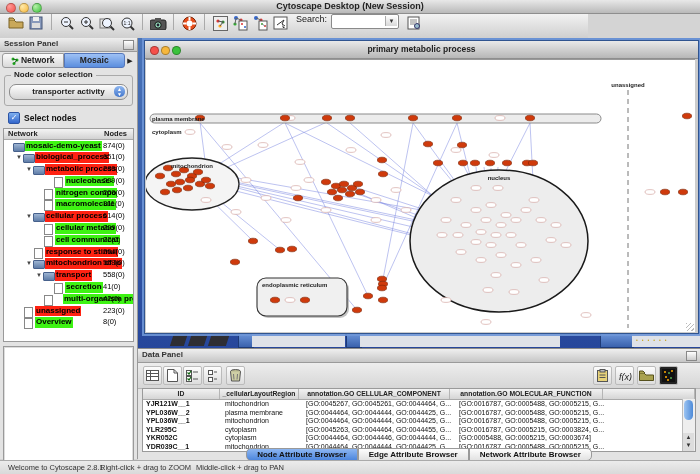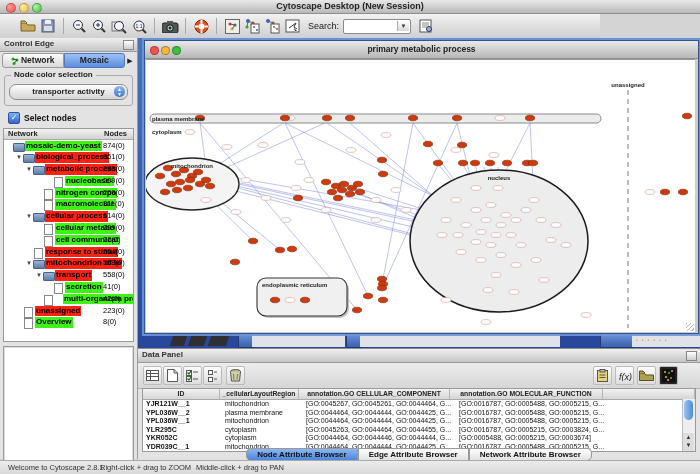--- a/index.html
+++ b/index.html
@@ -6,21 +6,21 @@
   body{width:700px;height:474px;font-family:"Liberation Sans",sans-serif;background:#d8d8d8;overflow:hidden;}
   .app{position:relative;width:700px;height:474px;background:#d4d4d4;}
   
   .titlebar{position:absolute;left:0;top:0;width:700px;height:13px;background:linear-gradient(#e8e8e8,#b9b9b9);border-bottom:1px solid #8e8e8e;}
   .titlebar .title{position:absolute;left:0;right:0;top:1px;text-align:center;font-size:9px;font-weight:bold;color:#222;}
   .light{position:absolute;top:3px;width:8px;height:8px;border-radius:50%;border:1px solid rgba(0,0,0,.25);}
   .light.r{left:6px;background:radial-gradient(circle at 30% 30%,#ff9a96,#f5504a);}
   .light.y{left:19px;background:radial-gradient(circle at 30% 30%,#ffe9a8,#f6b73c);}
   .light.g{left:32px;background:radial-gradient(circle at 30% 30%,#b6f0a8,#3bc23c);}
   
-  .toolbar{position:absolute;left:0;top:14px;width:588px;height:24px;background:linear-gradient(#f2f2f2,#cfcfcf);border-bottom:1px solid #7d93b6;display:flex;align-items:center;padding-left:12px;}
+  .toolbar{position:absolute;left:0;top:14px;width:588px;height:24px;background:linear-gradient(#f2f2f2,#cfcfcf);border-bottom:1px solid #7d93b6;display:flex;align-items:flex-start;}
   .tbtn{width:18px;height:18px;margin:0 1px;display:flex;align-items:center;justify-content:center;}
   .tsep{width:1px;height:16px;background:#aaa;margin:0 5px;}
   .searchlbl{font-size:9px;color:#222;margin:0 4px 0 6px;}
   .searchbox{width:66px;height:13px;background:#fff;border:1px solid #8a8a8a;border-radius:2px;position:relative;}
   .searchbox .dd{position:absolute;right:1px;top:1px;width:11px;height:10px;background:linear-gradient(#fdfdfd,#d8d8d8);border-left:1px solid #aaa;font-size:6px;line-height:10px;text-align:center;color:#333;}
   
   .cpanel{position:absolute;left:0;top:38px;width:137px;height:421px;background:#e3e3e3;border-right:1px solid #9a9a9a;}
   .phead{height:12px;background:linear-gradient(#efefef,#c6c6c6);border-bottom:1px solid #9a9a9a;font-size:8px;font-weight:bold;color:#333;padding:1px 4px 0 4px;position:relative;}
   .floatico{position:absolute;right:3px;top:2px;width:9px;height:8px;border:1px solid #888;background:linear-gradient(#fff,#ccc);}
   .ctabs{height:15px;display:flex;align-items:center;padding:1px 2px;background:#e3e3e3;}
@@ -210,21 +210,21 @@
           <rect x="1" y="1" width="11" height="12" fill="#fff" stroke="#555"></rect>
           <line x1="3" y1="4" x2="10" y2="4" stroke="#888"></line>
           <line x1="3" y1="6" x2="10" y2="6" stroke="#888"></line>
           <line x1="3" y1="8" x2="8" y2="8" stroke="#888"></line>
           <circle cx="10" cy="10" r="2.5" fill="#9bc" stroke="#336"></circle>
         </svg>
       </div>
   </div>
 
   <div class="cpanel">
-    <div class="phead"><span>Control Edge</span><span class="floatico"></span></div>
+    <div class="phead"><span>Session Panel</span><span class="floatico"></span></div>
     <div class="ctabs">
       <div class="ctab">
         <svg width="8" height="8">
             <circle cx="2" cy="2" r="1.5" fill="#2a2"></circle>
             <circle cx="6" cy="3" r="1.5" fill="#2a2"></circle>
             <circle cx="3" cy="6.5" r="1.5" fill="#2a2"></circle>
             <line x1="2" y1="2" x2="6" y2="3" stroke="#161"></line>
             <line x1="3" y1="6.5" x2="6" y2="3" stroke="#161"></line>
           </svg>
         <span>Network</span>

